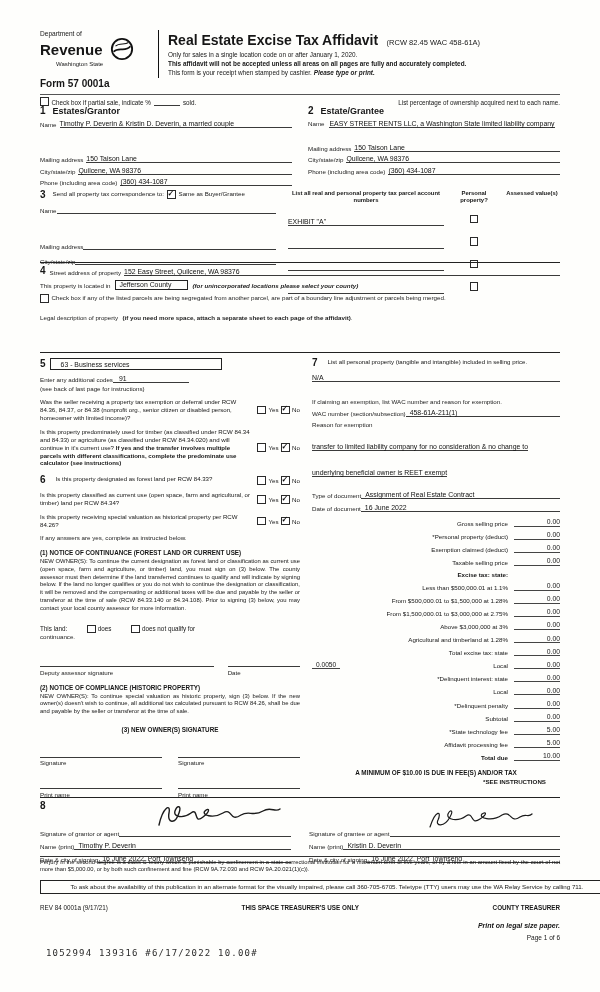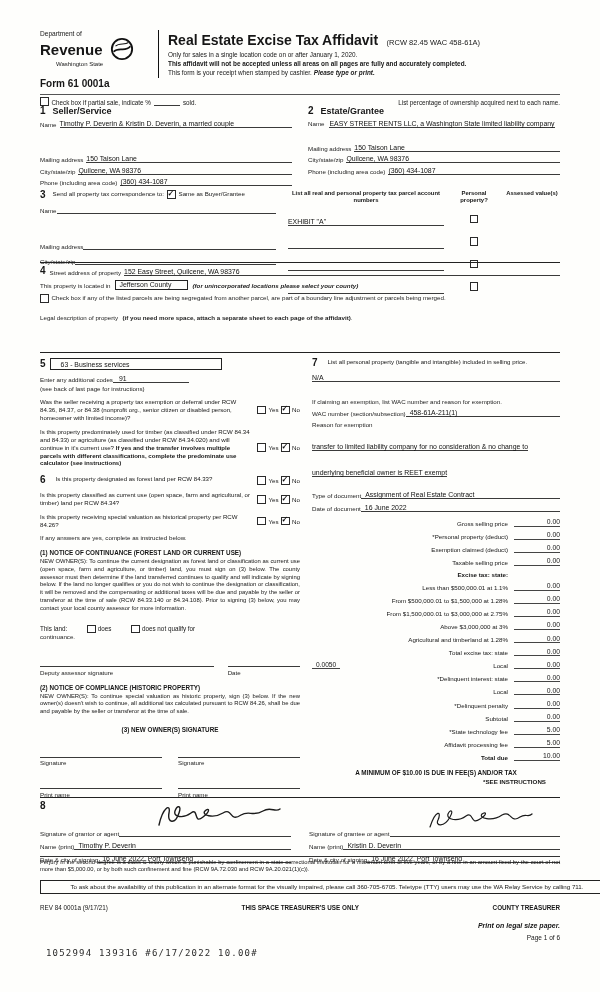--- a/index.html
+++ b/index.html
@@ -108,37 +108,37 @@
     <div class="titleblk">
       <div>
         <span class="ftitle">Real Estate Excise Tax Affidavit</span>
         <span class="frcw">(RCW 82.45 WAC 458-61A)</span>
       </div>
       <div class="note">Only for sales in a single location code on or after January 1, 2020.</div>
       <div class="note b">This affidavit will not be accepted unless all areas on all pages are fully and accurately completed.</div>
       <div class="note"><span>This form is your receipt when stamped by cashier. </span><span class="i b">Please type or print.</span></div>
     </div>
   </div>
-  <div class="abs formno">Form 61 0001a</div>
+  <div class="abs formno">Form 57 0001a</div>
 
   <div class="abs partial">
     <span class="pl">
       <span class="cb"></span>
       <span>Check box if partial sale, indicate %</span>
       <span class="shortline"></span>
       <span>sold.</span>
     </span>
     <span>List percentage of ownership acquired next to each name.</span>
   </div>
 
   <div class="abs parties">
     <div class="party">
       <div class="ptitle">
           <span class="num">1</span>
-          <span>Seller/Service</span>
+          <span>Estates/Grantor</span>
         </div>
       <div class="r">
           <span class="lab">Name</span>
           <span class="u val" style="flex:1">Timothy P. Deverin &amp; Kristin D. Deverin, a married couple</span>
         </div>
       <div class="nameblk"></div>
       <div class="r">
           <span class="lab">Mailing address</span>
           <span class="u val" style="flex:1">150 Taison Lane</span>
         </div>

